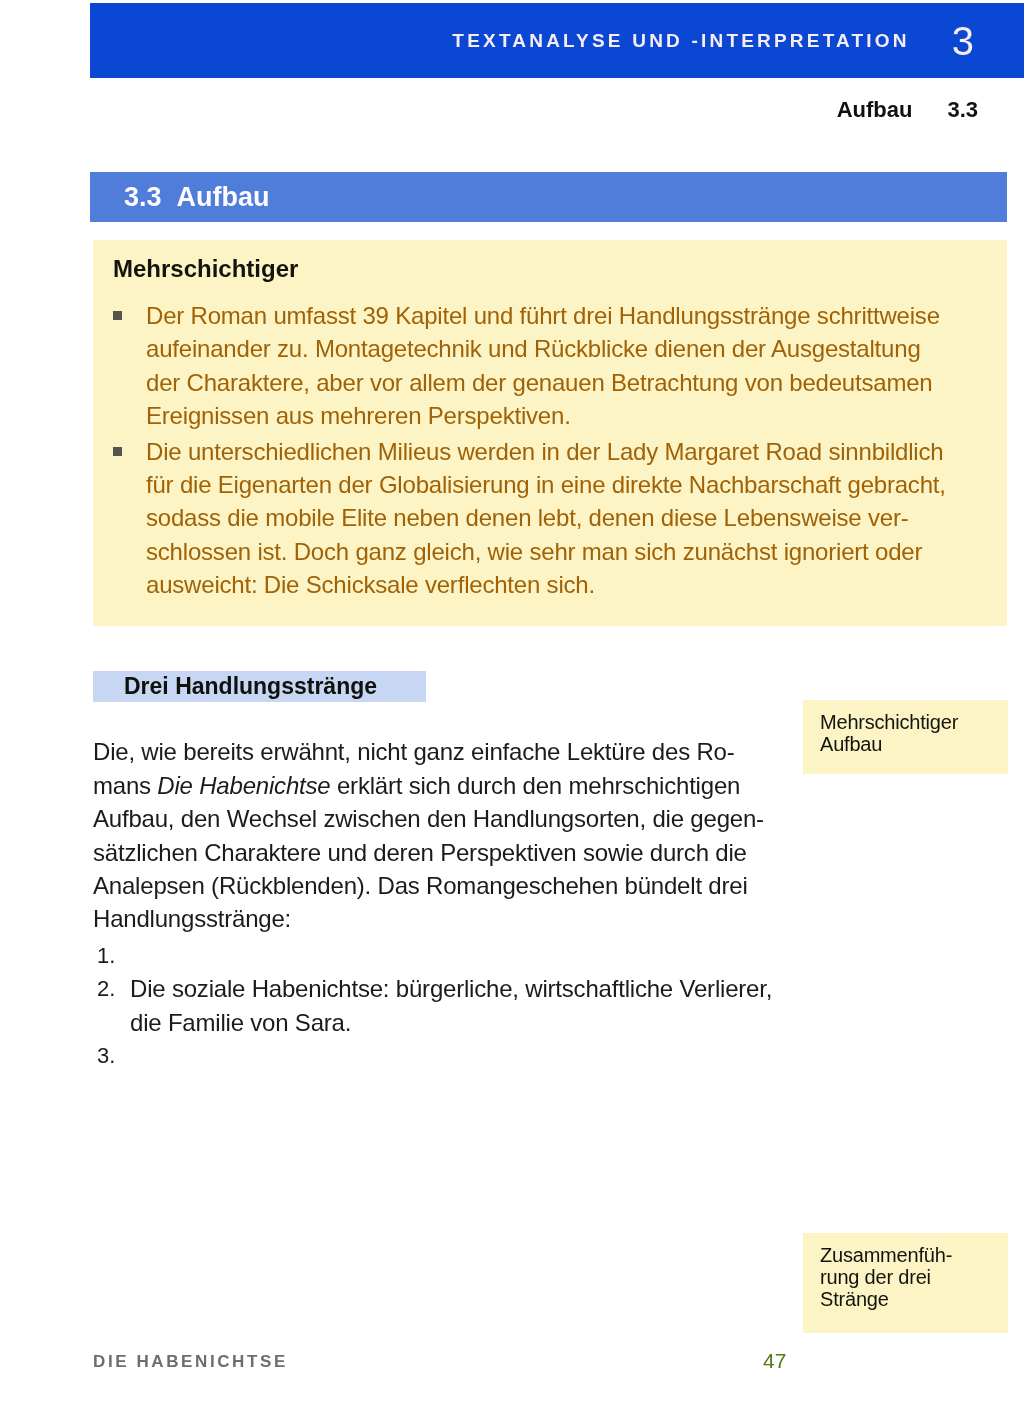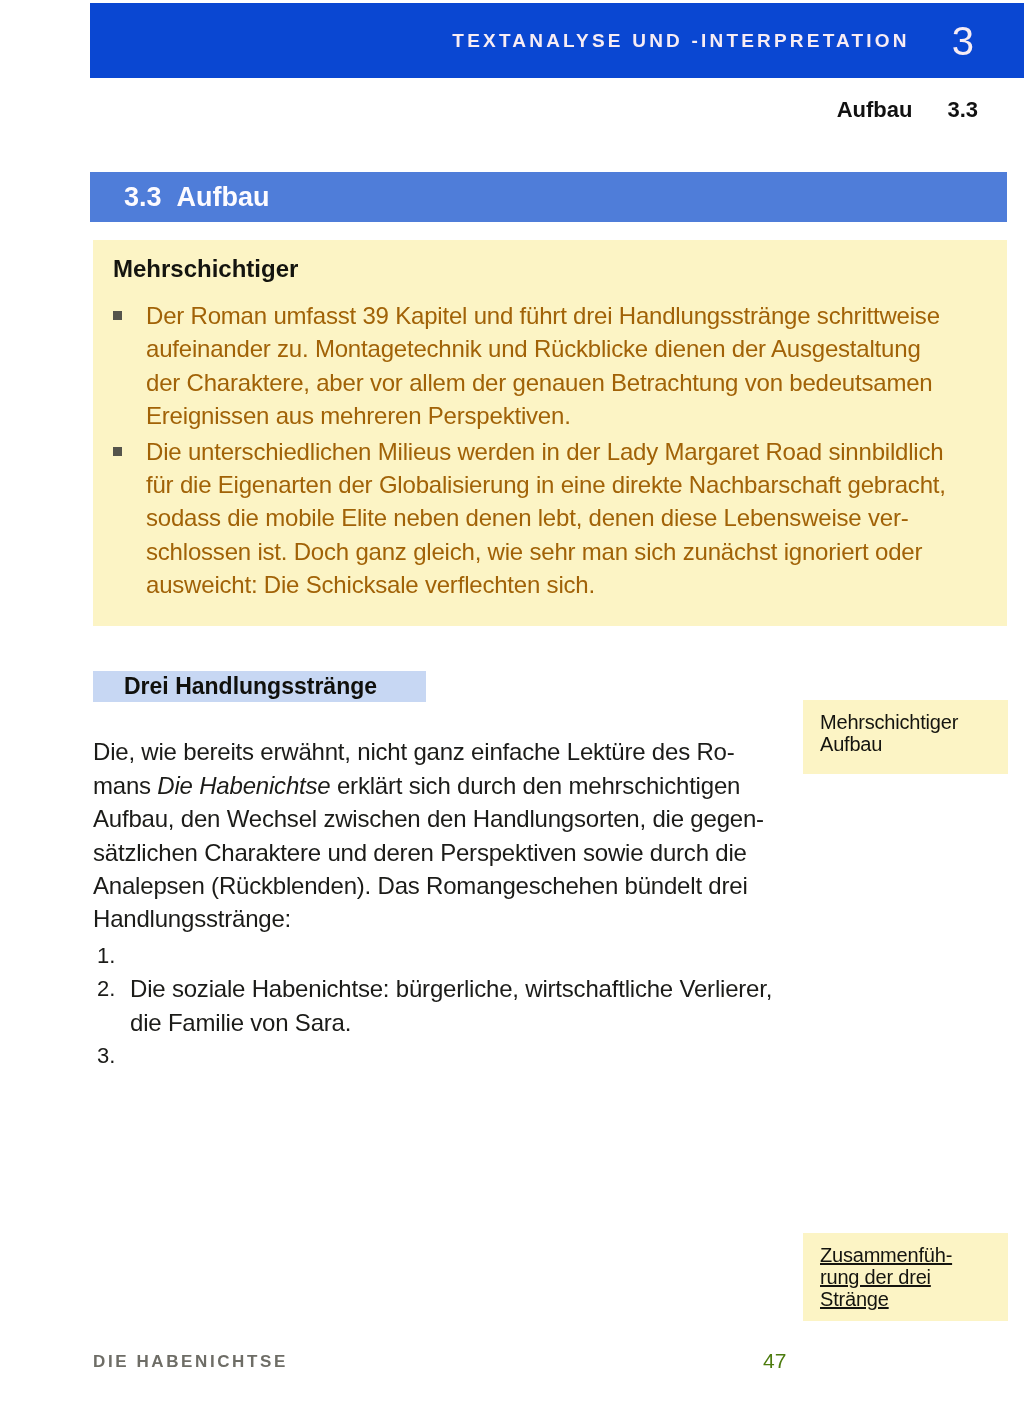--- a/index.html
+++ b/index.html
@@ -87,21 +87,21 @@
   .closing-para { position: absolute; top: 1242px; left: 93px; width: 712px; }
 
   
   .margin-note {
     position: absolute; left: 803px; width: 205px; box-sizing: border-box;
     background: #fcf4c5; padding: 11px 12px 0 17px;
     font-size: 20px; line-height: 22px; letter-spacing: -0.2px;
     color: #14140f; white-space: pre-line;
   }
   .margin-note-1 { top: 700px; height: 74px; }
-  .margin-note-2 { top: 1233px; height: 88px; text-decoration: underline; }
+  .margin-note-2 { top: 1233px; height: 100px; }
 
   
   .footer-title {
     position: absolute; top: 1352px; left: 93px;
     font-size: 17px; font-weight: 600; letter-spacing: 2.6px; color: #6e6d66;
     white-space: nowrap;
   }
   .footer-page {
     position: absolute; top: 1349px; left: 763px;
     font-size: 21px; color: #4d7c0f;

